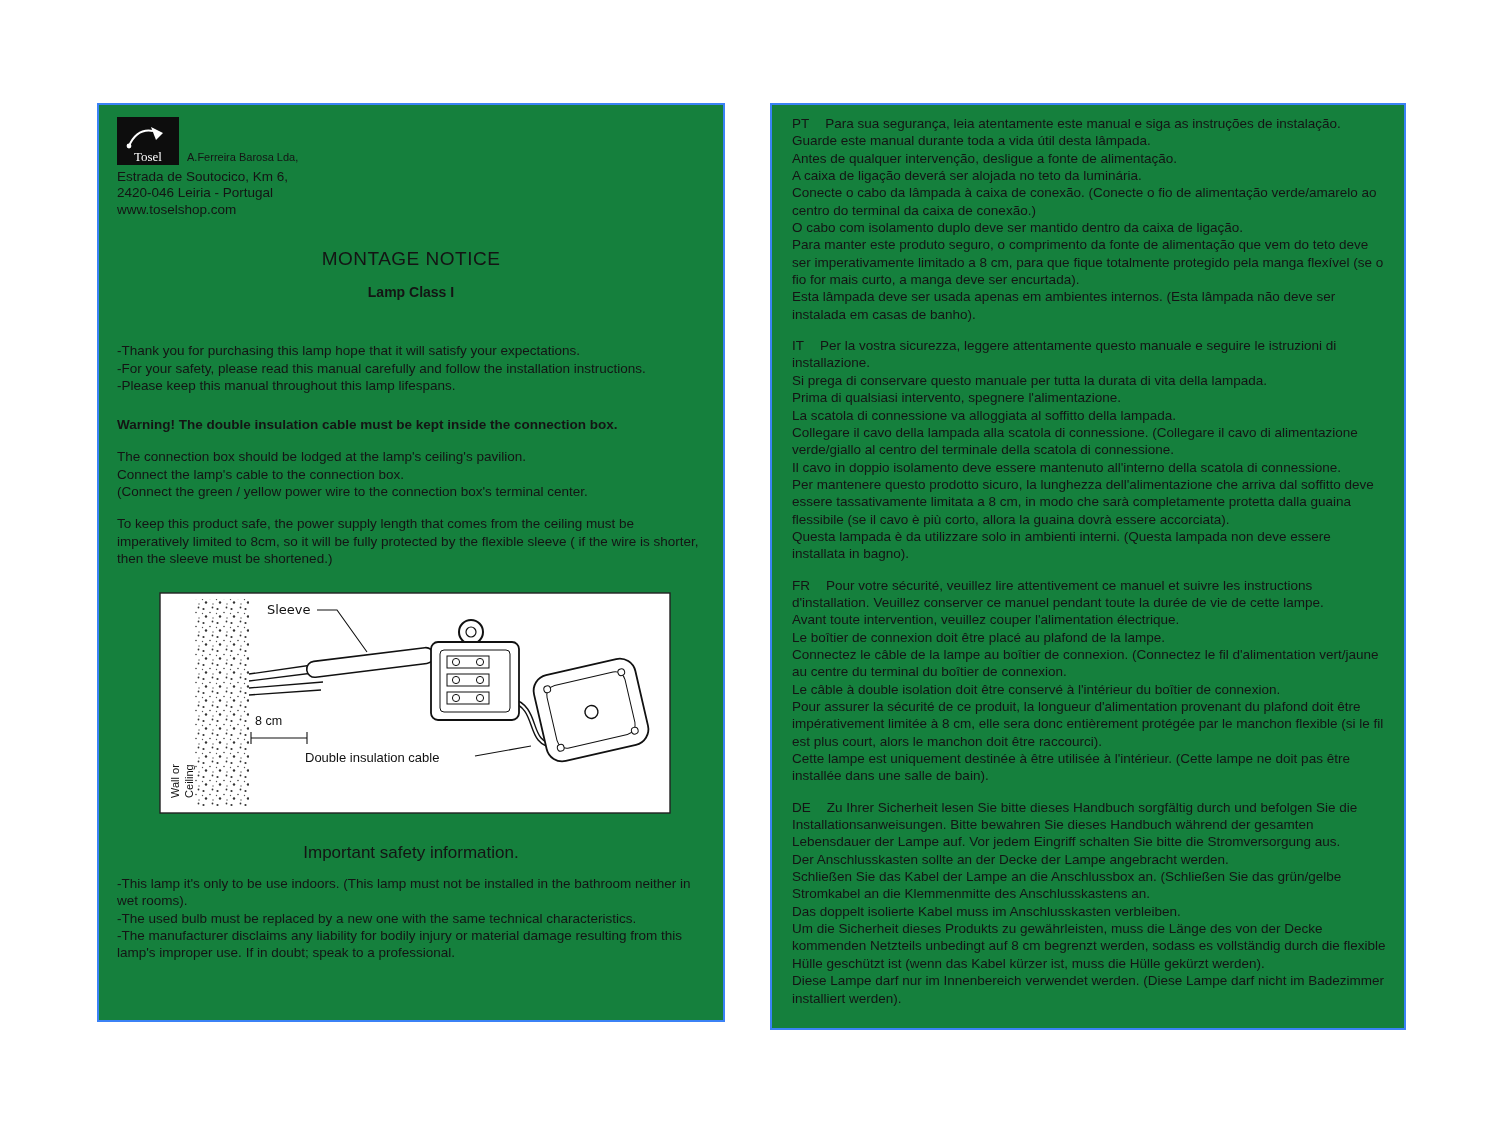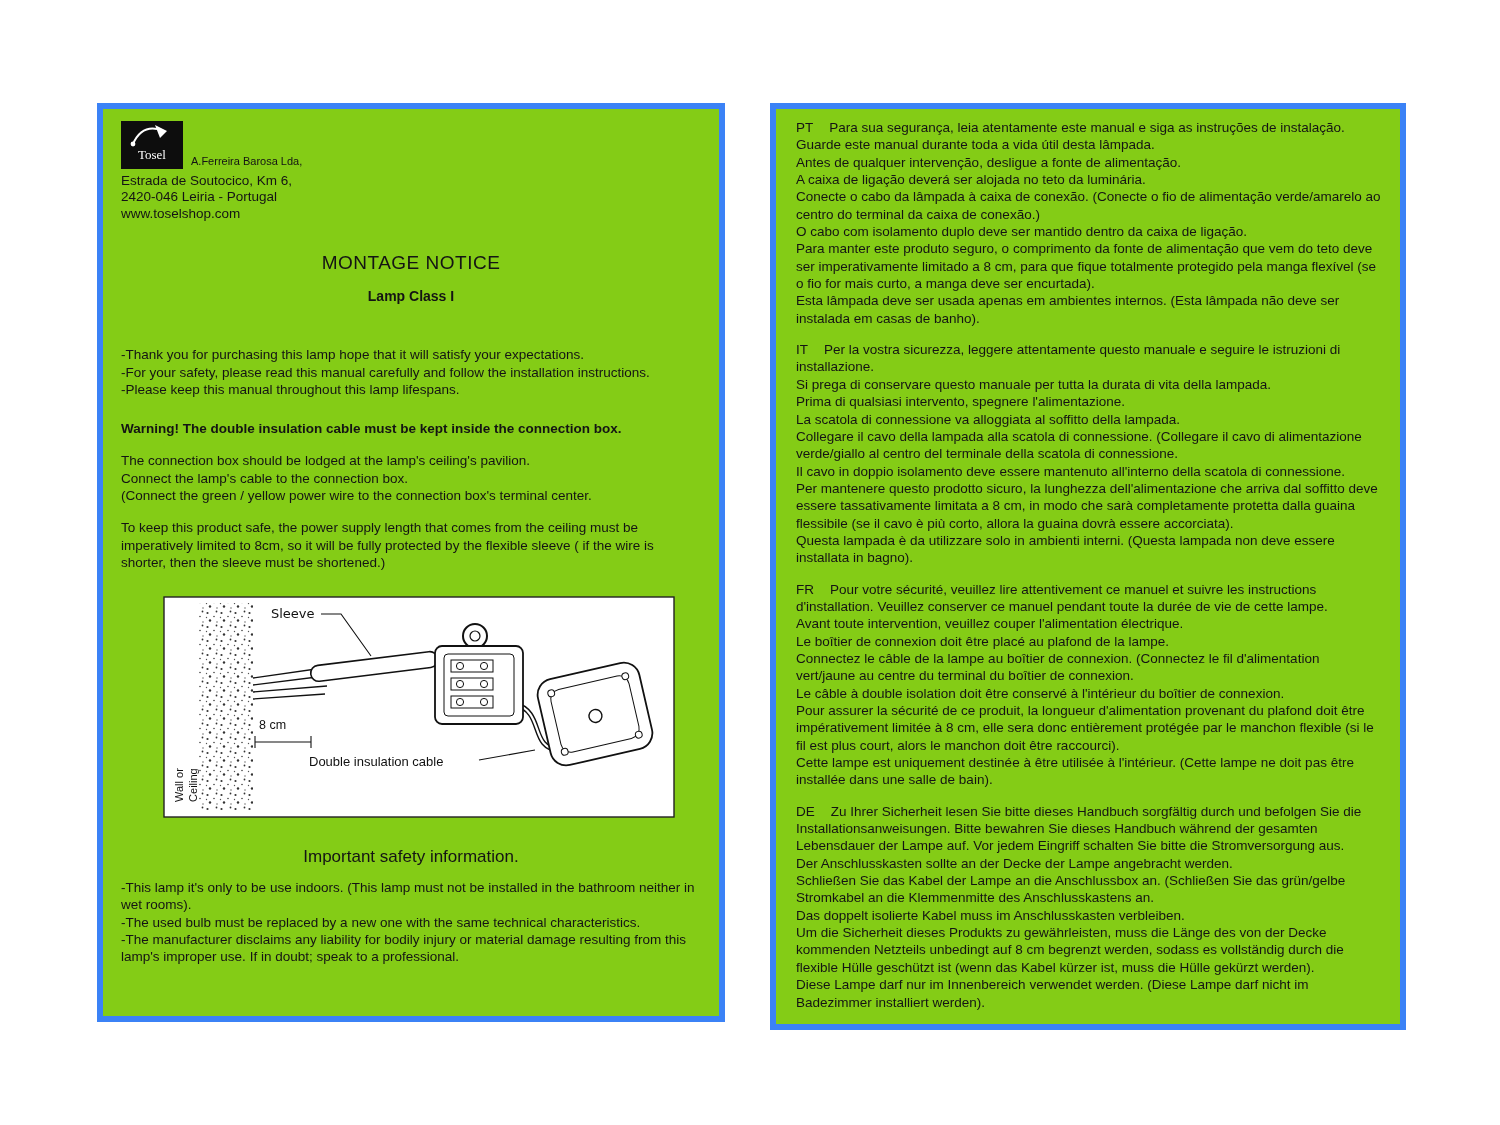--- a/index.html
+++ b/index.html
@@ -4,35 +4,35 @@
 <style>
   * { margin: 0; padding: 0; box-sizing: border-box; }
   html, body { width: 1500px; height: 1125px; background: #ffffff; }
   body {
     font-family: "Liberation Sans", "DejaVu Sans", sans-serif;
     color: #141414;
     position: relative;
   }
   .panel {
     position: absolute;
-    border: 6px solid #3b82f6;
-    background: #84cc16;
+    border: 2px solid #3b82f6;
+    background: #15803d;
   }
   #left-panel  { left: 97px;  top: 103px; width: 628px; height: 919px; padding: 12px 18px; }
   #right-panel { left: 770px; top: 103px; width: 636px; height: 927px; padding: 10px 18px 10px 20px; }
 
   .body-text { font-size: 13.5px; line-height: 1.28; white-space: pre-line; }
   .bold { font-weight: bold; }
 
   
   .logo-row { display: flex; align-items: flex-end; gap: 8px; }
   .logo-box {
     width: 62px; height: 48px; background: #0d0d0d;
     display: flex; flex-direction: column; align-items: center; justify-content: flex-end;
-    padding-bottom: 8px;
+    padding-bottom: 2px;
   }
   .logo-box svg { display: block; }
   .logo-text { color: #ffffff; font-size: 13px; line-height: 1; font-family: "Liberation Serif", serif; }
   .addr1 { font-size: 11px; padding-bottom: 2px; text-align: center; }
   .addr-rest { margin-top: 4px; font-size: 13.5px; line-height: 1.22; white-space: pre-line; }
 
   .doc-title { text-align: center; font-size: 19px; letter-spacing: 0.5px; margin-top: 30px; }
   .doc-subtitle { text-align: center; font-size: 14px; font-weight: bold; margin-top: 14px; }
 
   .intro { margin-top: 42px; }

